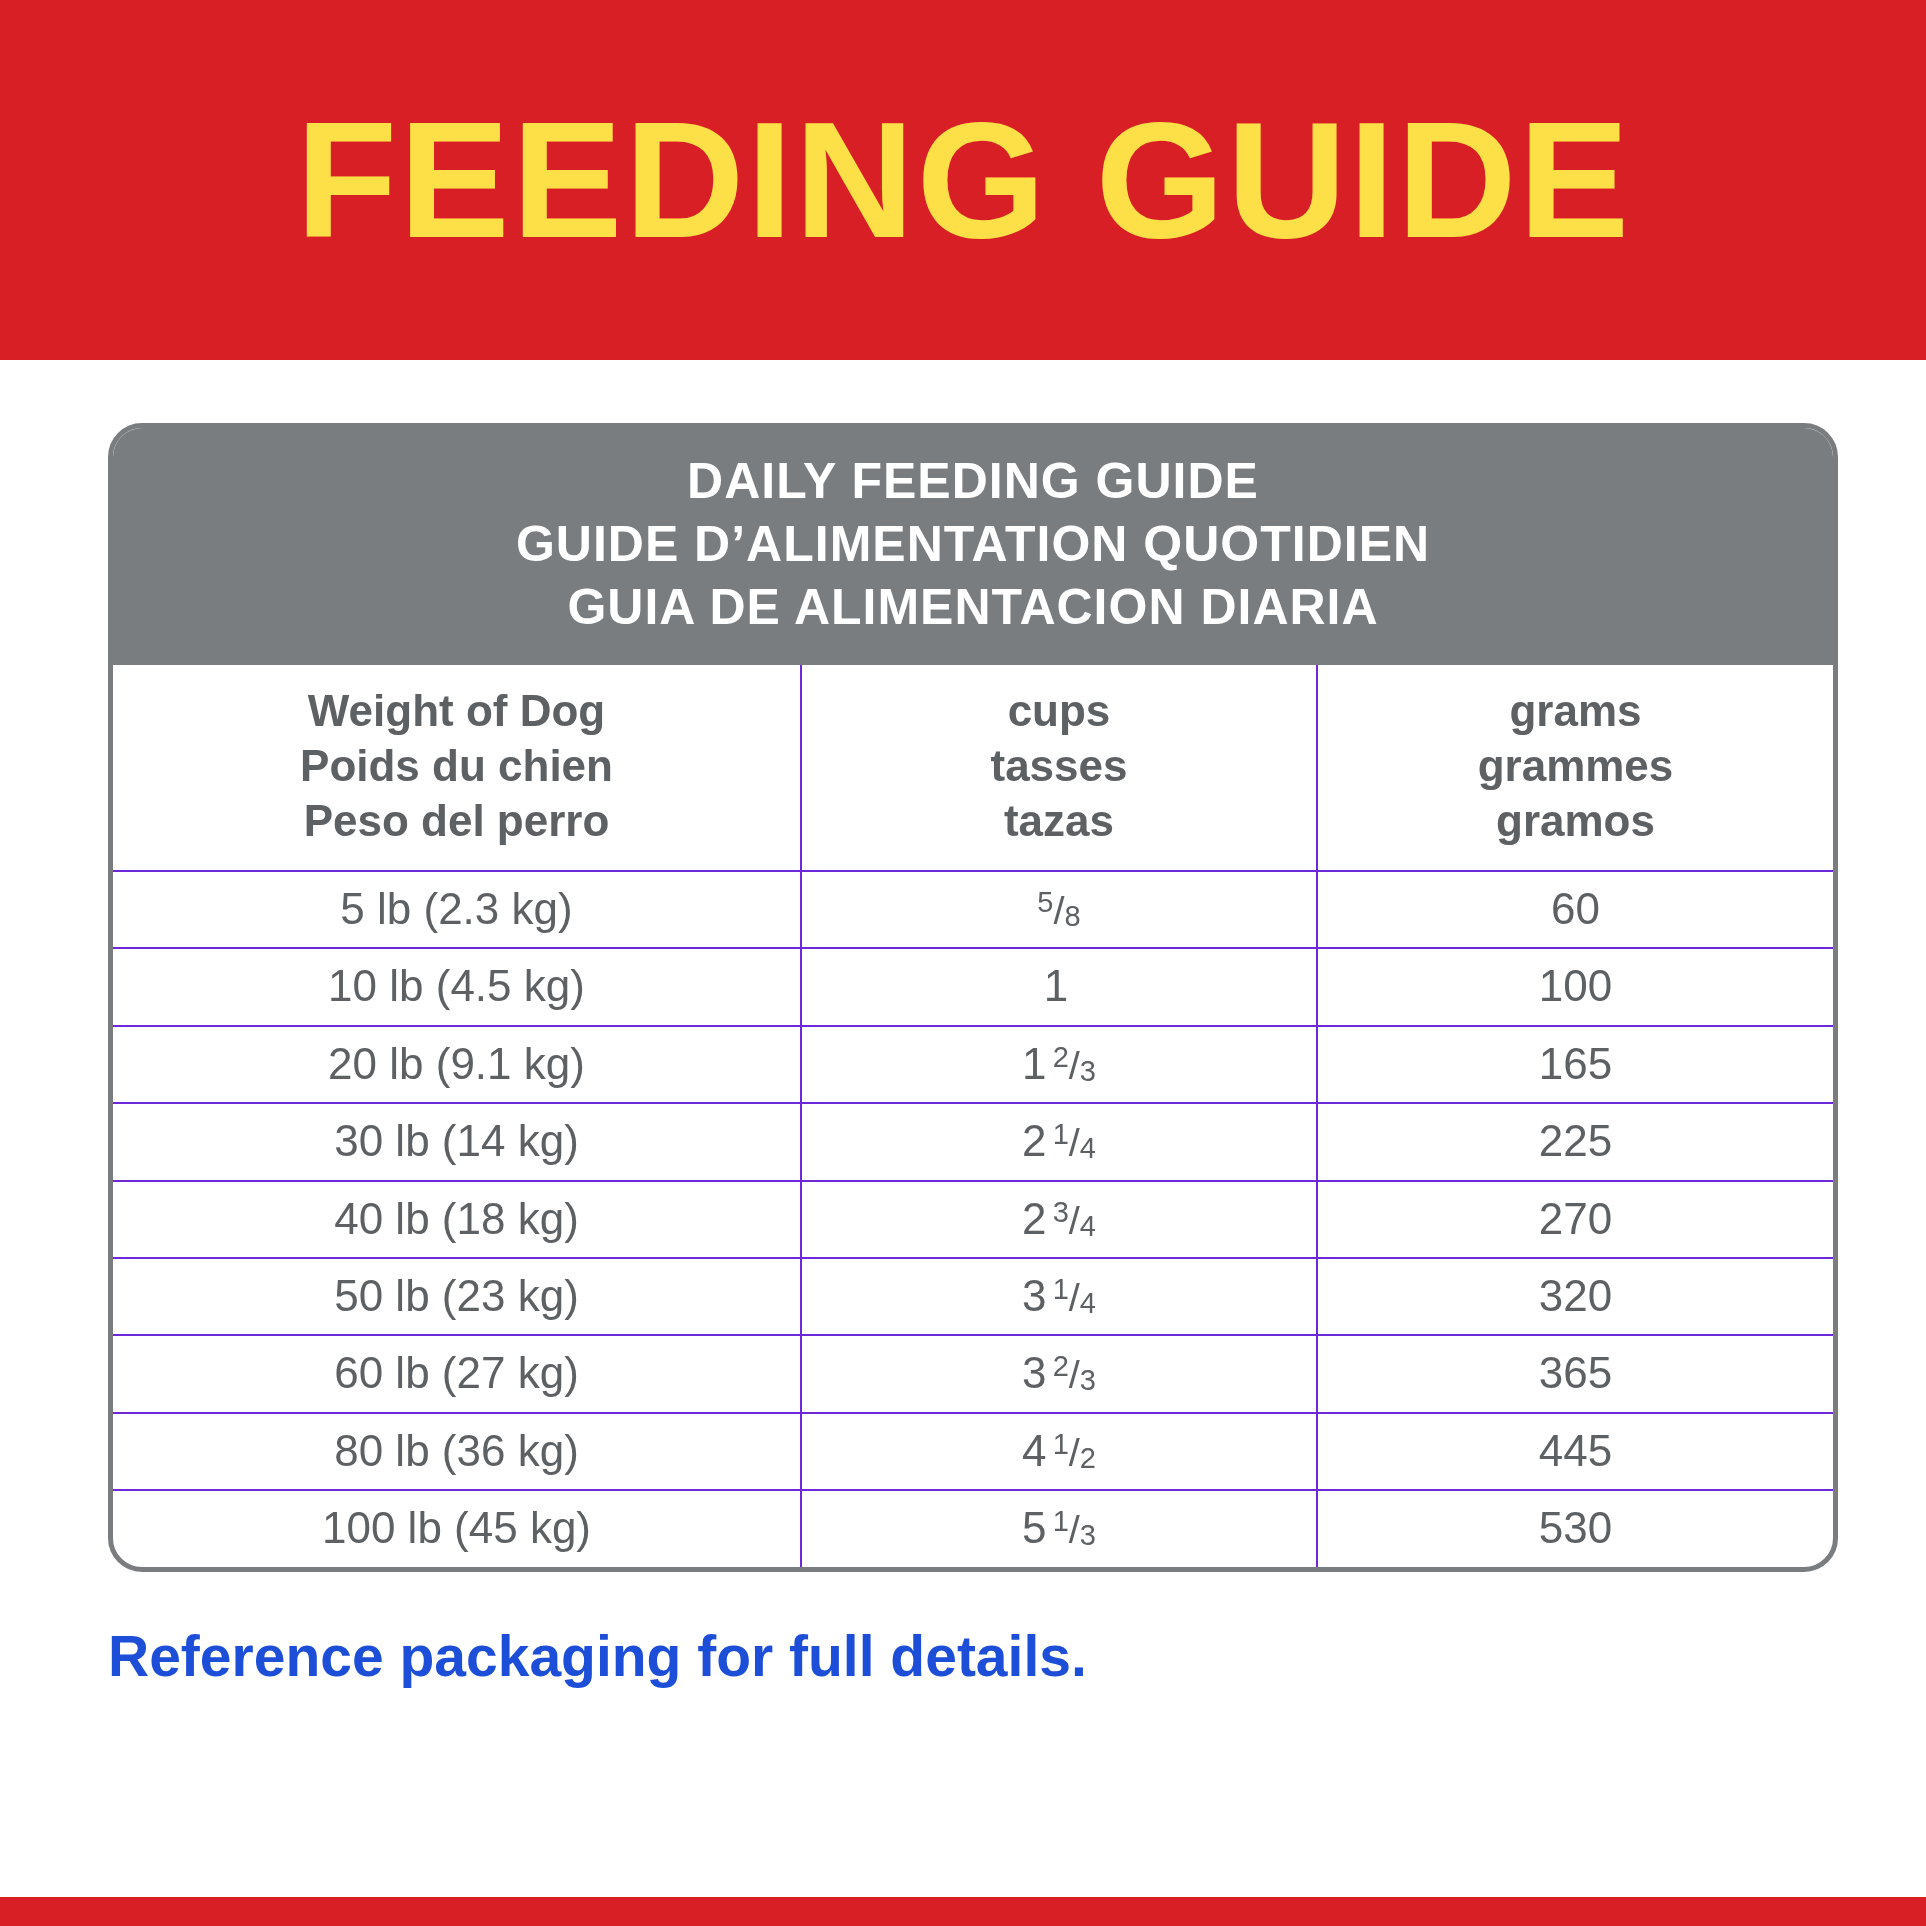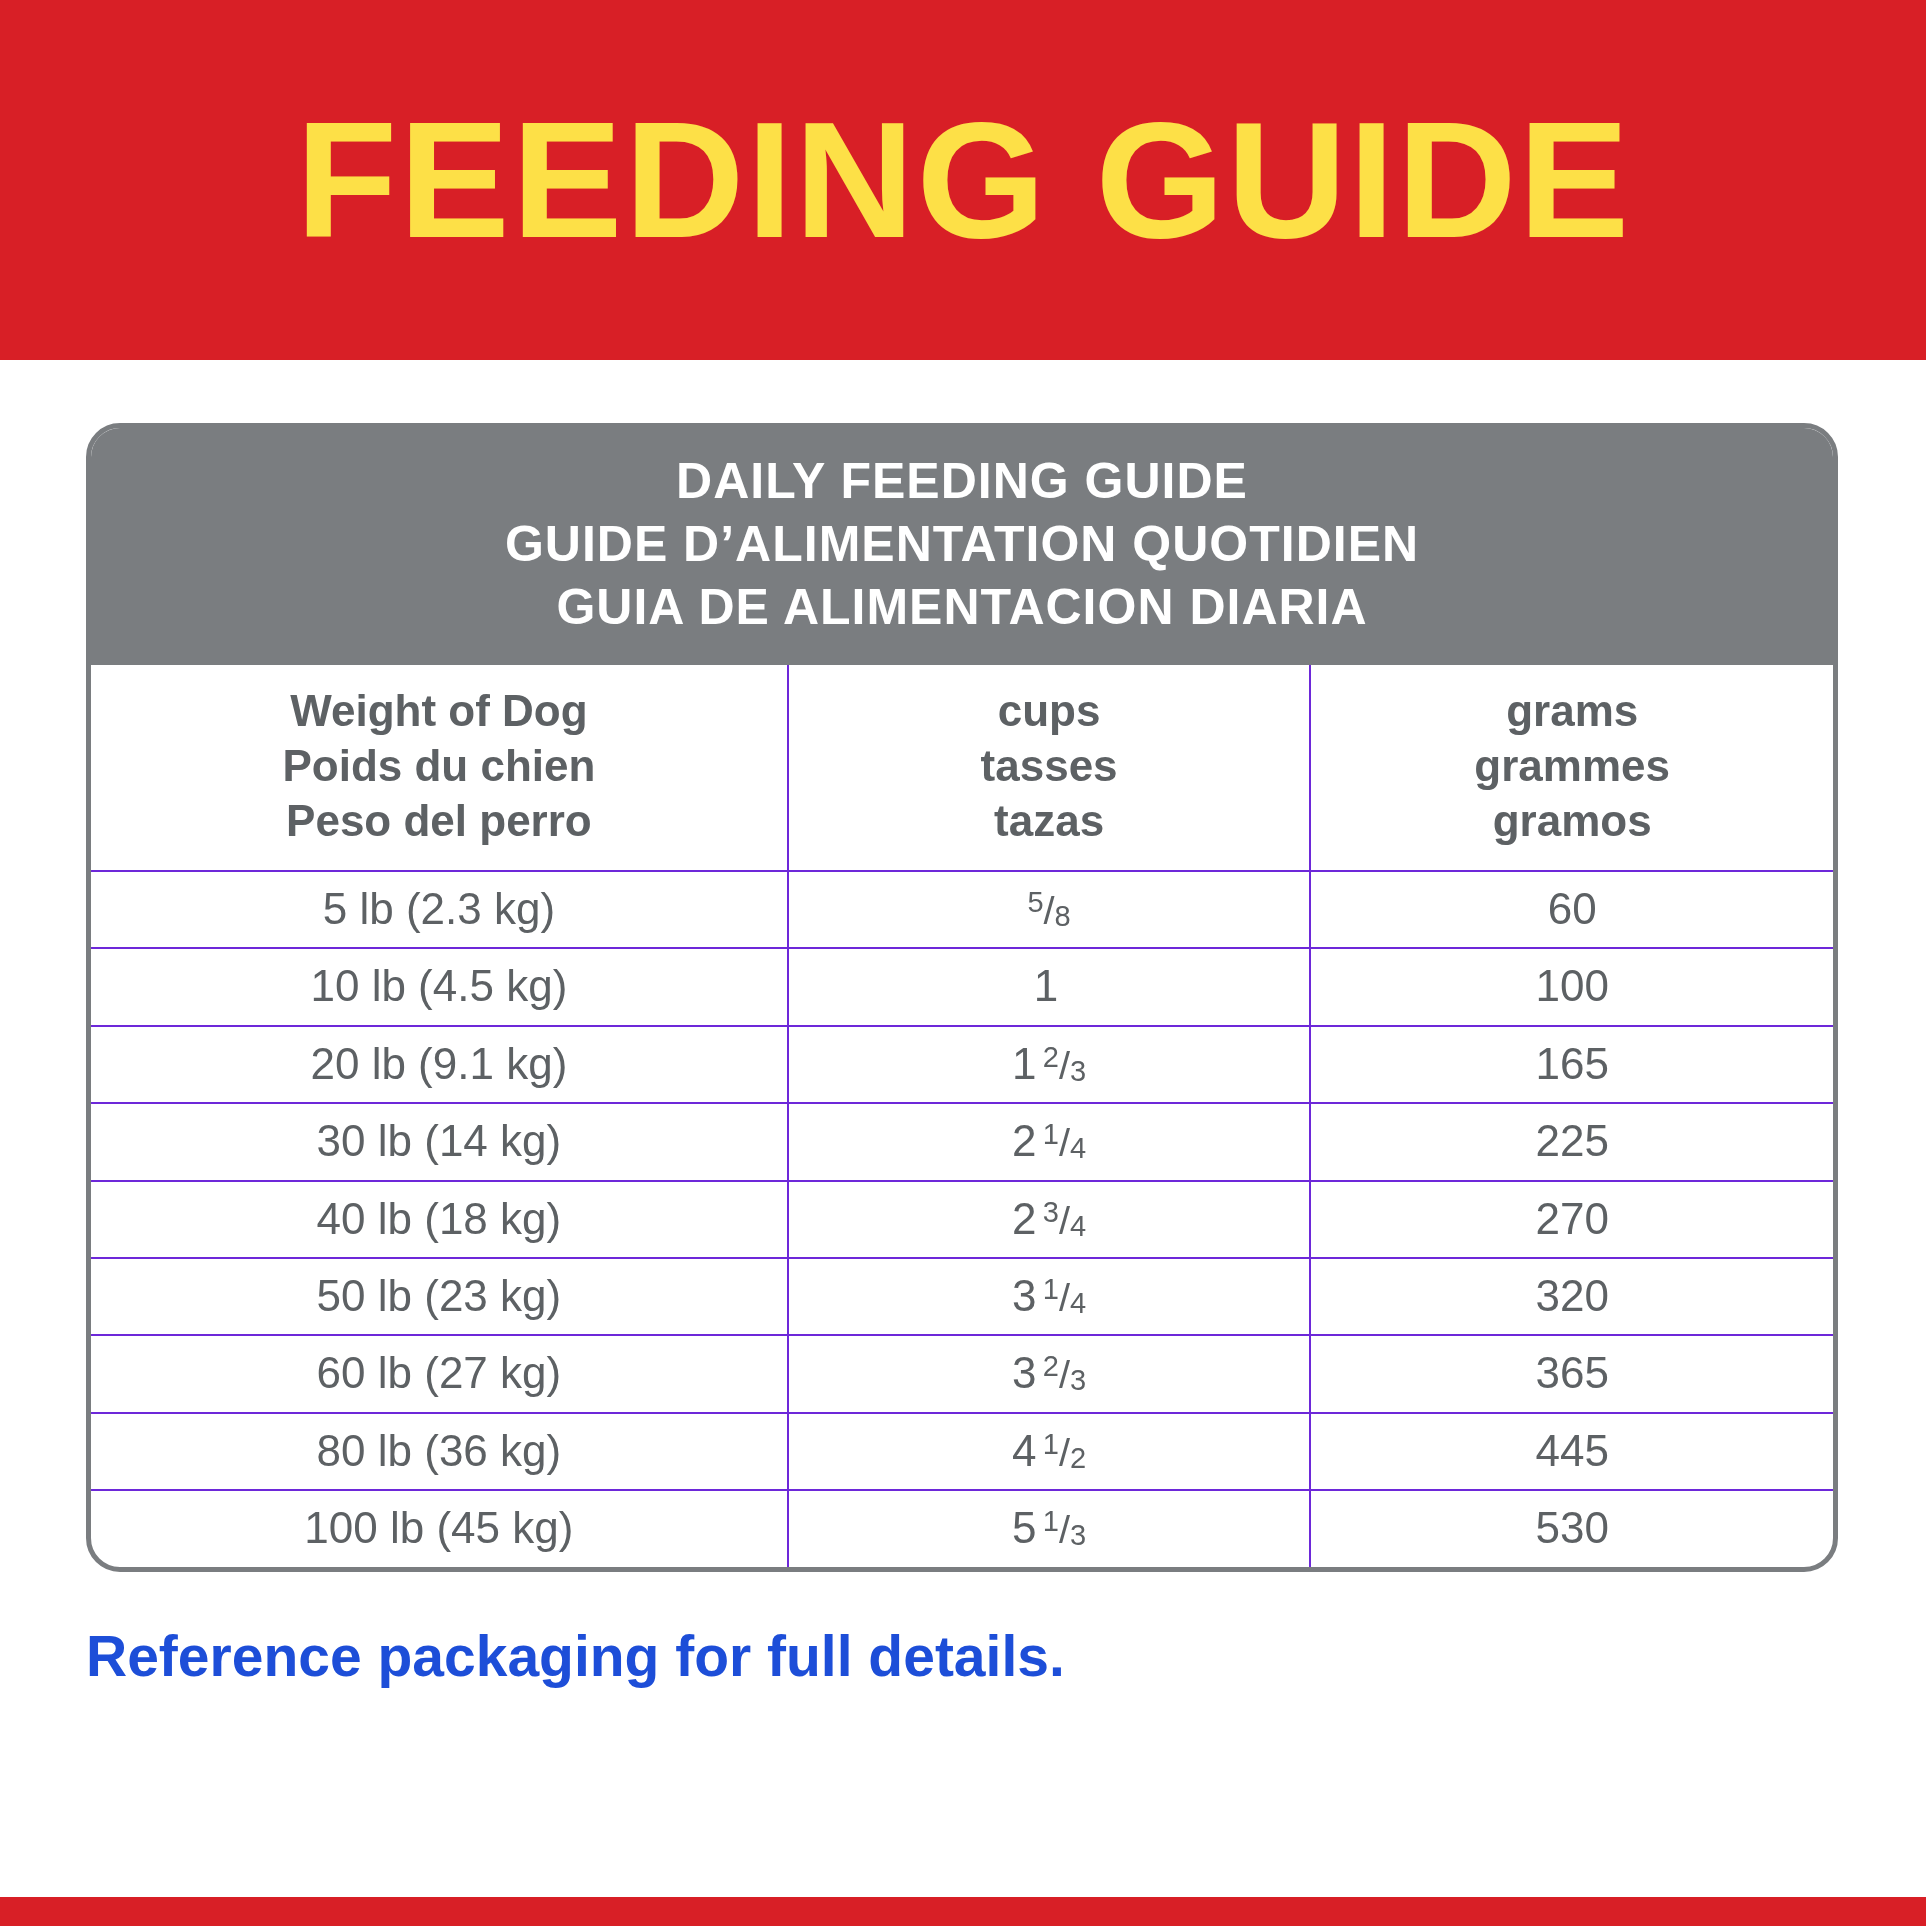--- a/index.html
+++ b/index.html
@@ -41,21 +41,21 @@
   .bottom-strip {
     position: absolute;
     left: 0;
     bottom: 0;
     width: 100%;
     height: 30px;
     background: #d81f26;
   }
   
   .card-wrap {
-    padding: 63px 89px 0 86px;
+    padding: 63px 89px 0 108px;
     box-sizing: border-box;
   }
   .card {
     border: 5px solid #7a7d80;
     border-radius: 34px;
     overflow: hidden;
     background: #ffffff;
   }
   .card-header {
     background: #7a7d80;

